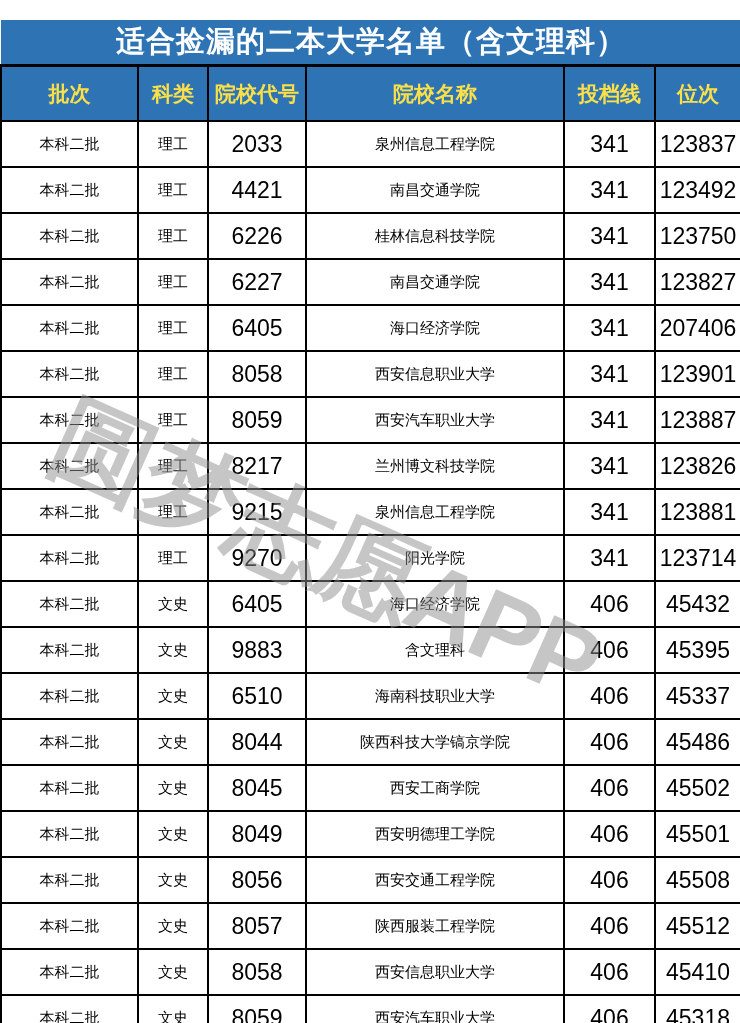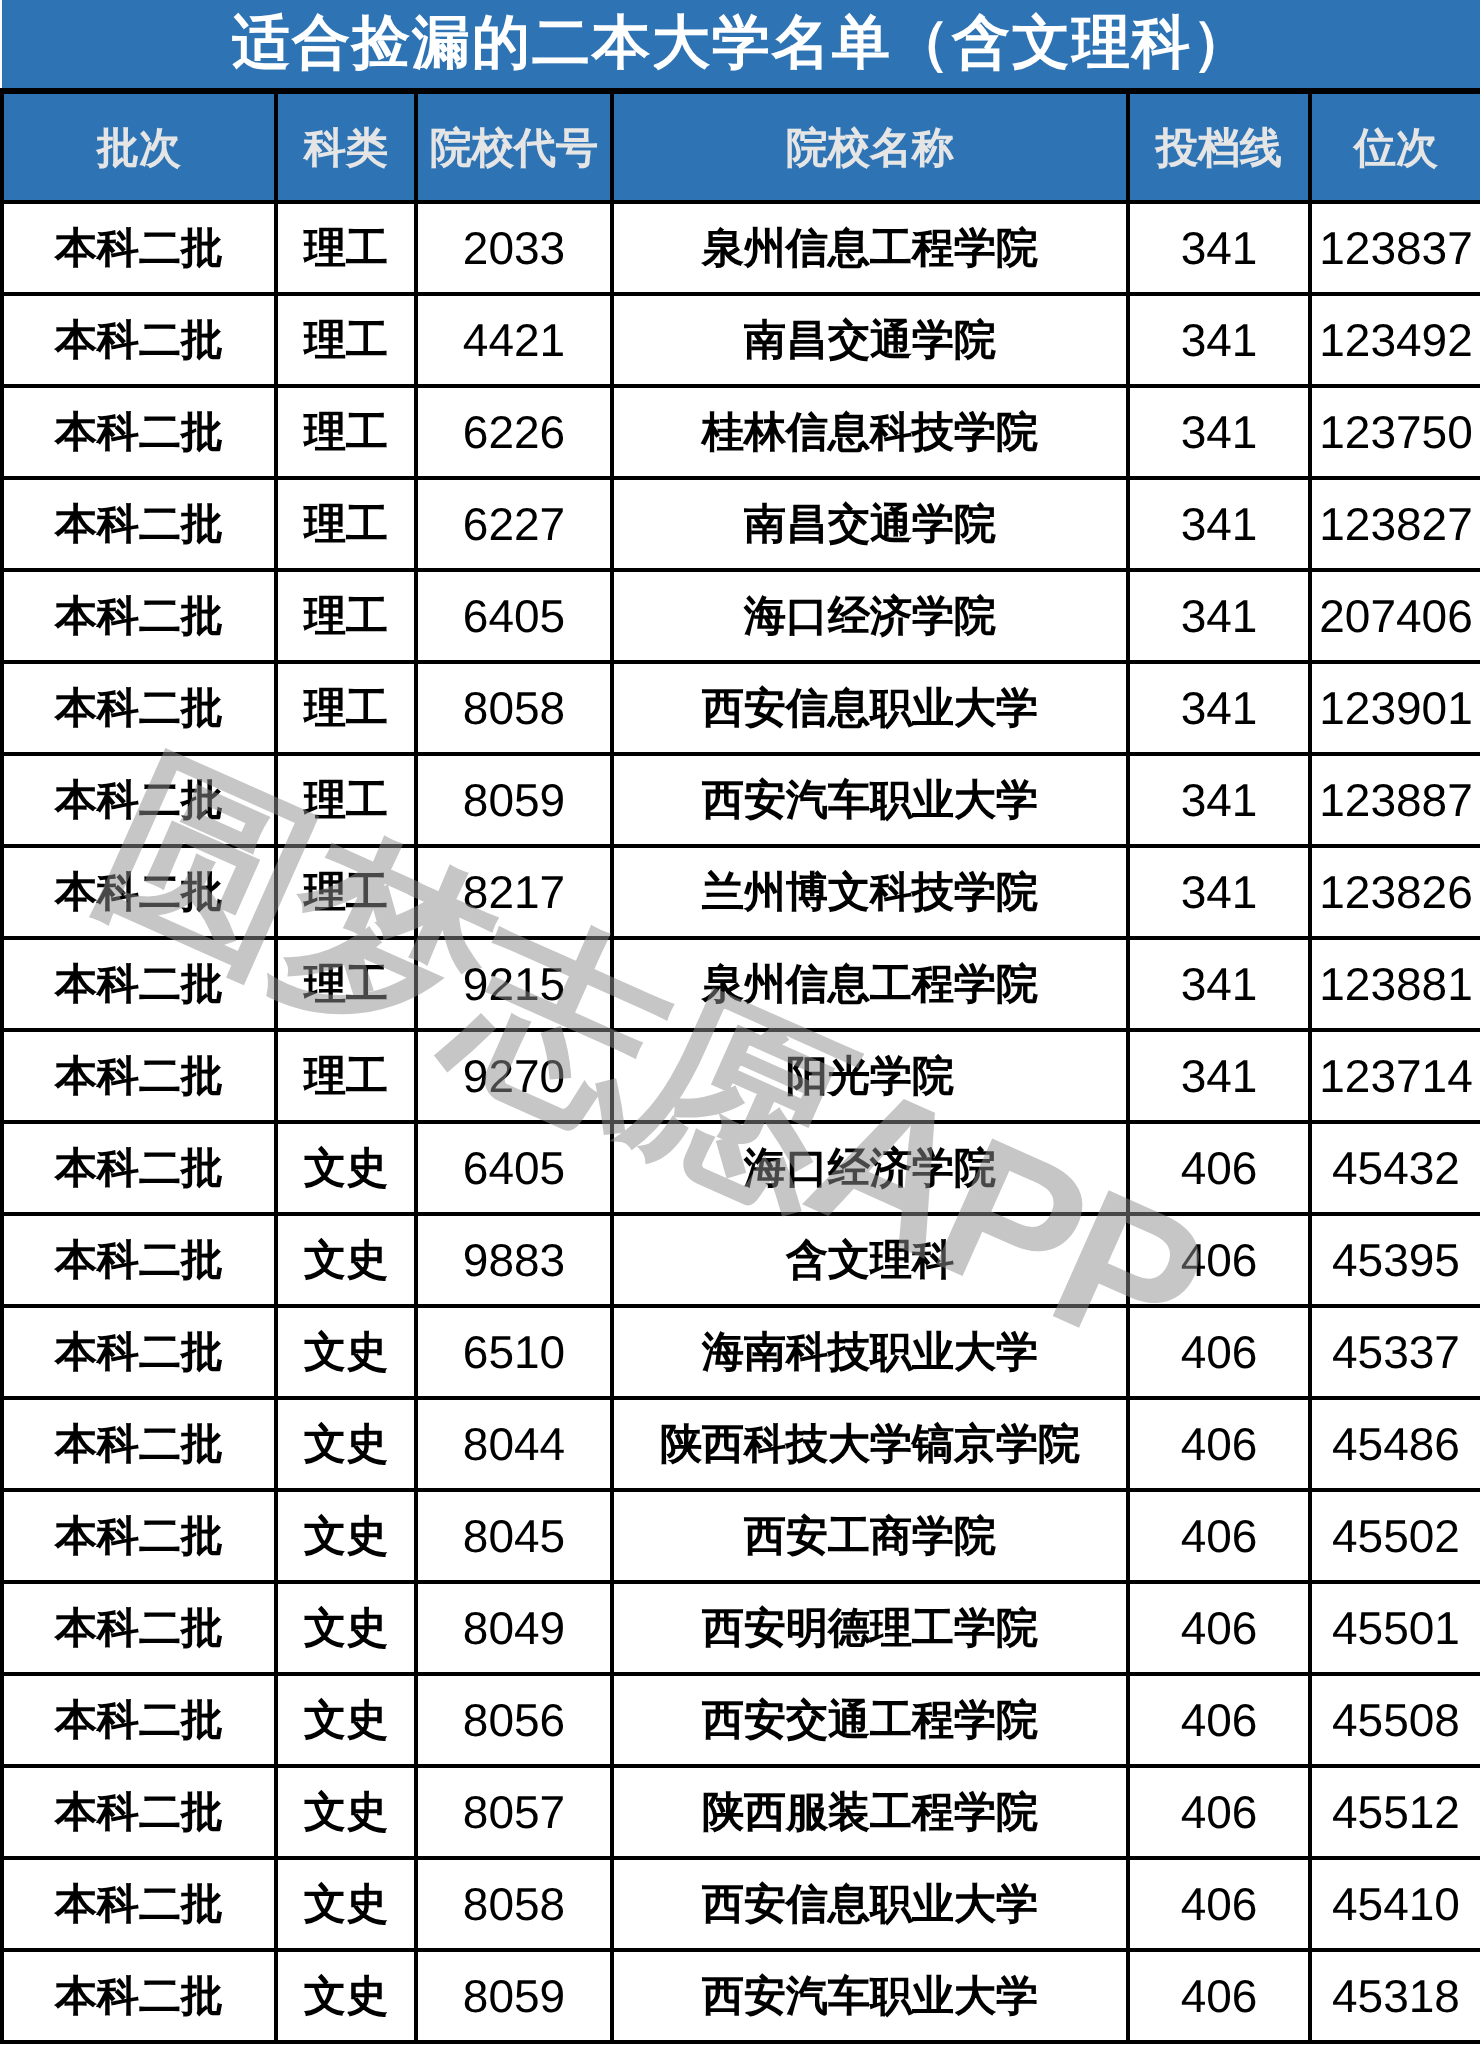--- a/index.html
+++ b/index.html
@@ -10,20 +10,21 @@
   body {
     width: 740px;
     height: 1023px;
     position: relative;
     overflow: hidden;
     font-family: "Liberation Sans", "DejaVu Sans", sans-serif;
   }
   .sheet {
     position: absolute;
     inset: 0;
+    margin-top: 20px;
   }
   table.uni-table {
     border-collapse: collapse;
     table-layout: fixed;
     width: 740px;
   }
   .title-cell {
     background: #2e74b5;
     color: #ffffff;
     font-size: 29px;
@@ -31,21 +32,21 @@
     text-align: center;
     vertical-align: middle;
     height: 44px;
     border: none;
     border-bottom: 3px solid #000000;
     letter-spacing: 1px;
     padding: 0;
   }
   th.hdr {
     background: #2e74b5;
-    color: #e5e5e5;
+    color: #fde047;
     font-size: 21px;
     font-weight: 700;
     text-align: center;
     vertical-align: middle;
     border: 2px solid #000000;
     height: 53px;
     padding: 0;
   }
   tbody td {
     border: 2px solid #000000;
@@ -54,22 +55,22 @@
     text-align: center;
     vertical-align: middle;
     font-size: 23px;
     font-weight: 400;
     height: 44px;
     padding: 0;
     overflow: hidden;
     white-space: nowrap;
   }
   tbody td.cjk {
-    font-size: 21px;
-    font-weight: 700;
+    font-size: 15px;
+    font-weight: 400;
   }
   .watermark {
     position: absolute;
     left: 85px;
     top: 352px;
     font-size: 100px;
     font-weight: 700;
     color: #8f8f8f;
     opacity: 0.5;
     white-space: nowrap;

